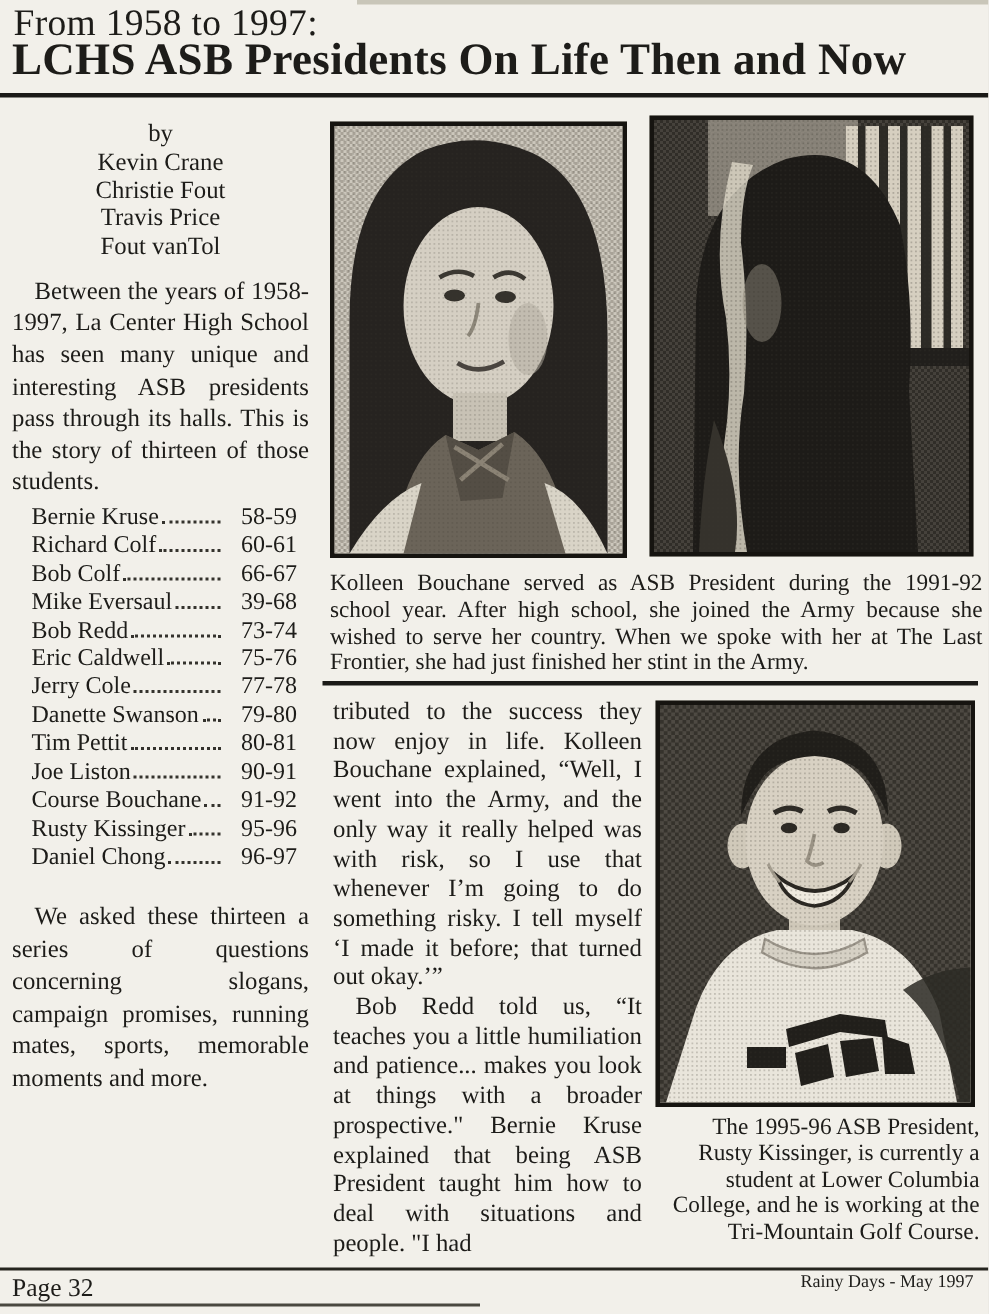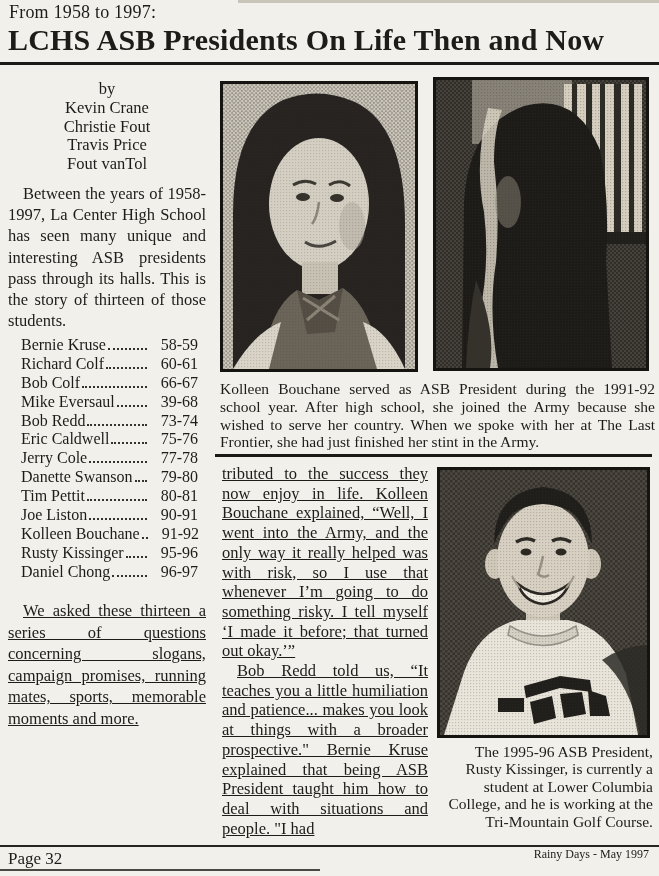--- a/index.html
+++ b/index.html
@@ -3,38 +3,38 @@
 <meta charset="utf-8">
 <style>
   html,body { margin:0; padding:0; background:#e8e6e0; }
   .page {
     position:relative; width:659px; height:876px;
     background:#f2f0ea; overflow:hidden;
     font-family:"Liberation Serif","DejaVu Serif",serif;
     color:#1d1c19;
   }
   
-  .kicker { position:absolute; left:9px; top:2px; font-size:18px; letter-spacing:.2px; }
+  .kicker { position:absolute; left:9px; top:2px; font-size:25px; letter-spacing:.2px; }
   .title  { position:absolute; left:8px; top:23px; font-size:30px; font-weight:bold; white-space:nowrap; letter-spacing:.2px; }
   .title-rule { position:absolute; left:0; top:62px; width:659px; height:3px; background:#1b1a17; }
   .smudge { position:absolute; left:238px; top:0; width:421px; height:3px; background:#97927f; opacity:.45; }
 
   
   .byline { position:absolute; left:8px; top:80px; width:198px; text-align:center;
             font-size:16.5px; line-height:18.8px; }
   .intro  { position:absolute; left:8px; top:183px; width:198px;
             font-size:16.5px; line-height:21.2px; text-align:justify; text-indent:15px; }
   .plist  { position:absolute; left:21px; top:336px; width:177px; font-size:16px; }
   .prow   { display:flex; align-items:baseline; height:18.9px; }
   .pname  { white-space:nowrap; }
   .leader { flex:1; border-bottom:2px dotted #34322d; margin:0 2px 3px 2px; min-width:6px; }
   .pyears { white-space:nowrap;margin-left:12px; }
   .leftpars { position:absolute; left:8px; top:600px; width:198px;
               font-size:16.5px; line-height:21.6px; text-align:justify; }
-  .leftpars p, .midcol p { margin:0; text-indent:15px;text-decoration:underline; }
+  .leftpars p, .midcol p { margin:0; text-indent:15px; }
 
   
   .photo { position:absolute; border:3px solid #161410; box-sizing:border-box; background:#c8c3b8; }
   .photo svg { display:block; width:100%; height:100%; }
   #photo1 { left:220px; top:81px;  width:198px; height:291px; }
   #photo2 { left:433px; top:77px;  width:216px; height:294px; }
   #photo3 { left:437px; top:467px; width:213px; height:271px; }
 
   .caption1 { position:absolute; left:220px; top:380px; width:435px;
               font-size:15.5px; line-height:17.8px; text-align:justify; }
@@ -116,21 +116,21 @@
         <span class="pname">Tim Pettit</span>
         <span class="leader"></span>
         <span class="pyears">80-81</span>
       </div>
     <div class="prow">
         <span class="pname">Joe Liston</span>
         <span class="leader"></span>
         <span class="pyears">90-91</span>
       </div>
     <div class="prow">
-        <span class="pname">Kolleen Bouchane</span>
+        <span class="pname">Course Bouchane</span>
         <span class="leader"></span>
         <span class="pyears">91-92</span>
       </div>
     <div class="prow">
         <span class="pname">Rusty Kissinger</span>
         <span class="leader"></span>
         <span class="pyears">95-96</span>
       </div>
     <div class="prow">
         <span class="pname">Daniel Chong</span>

